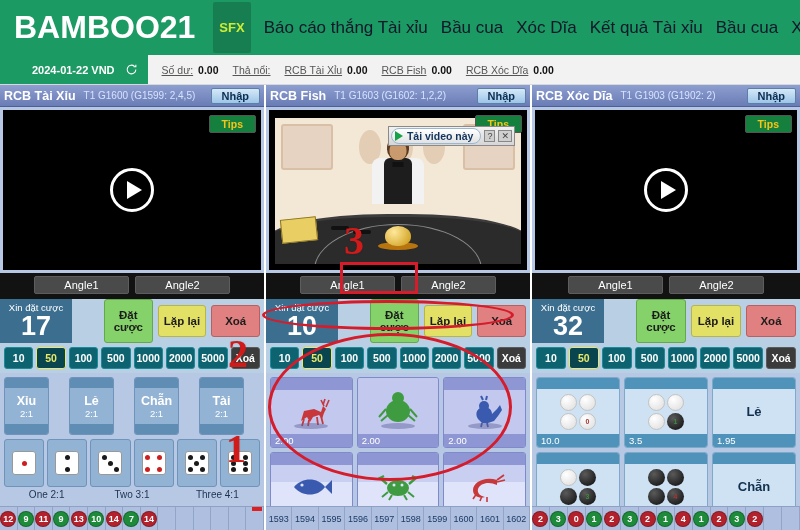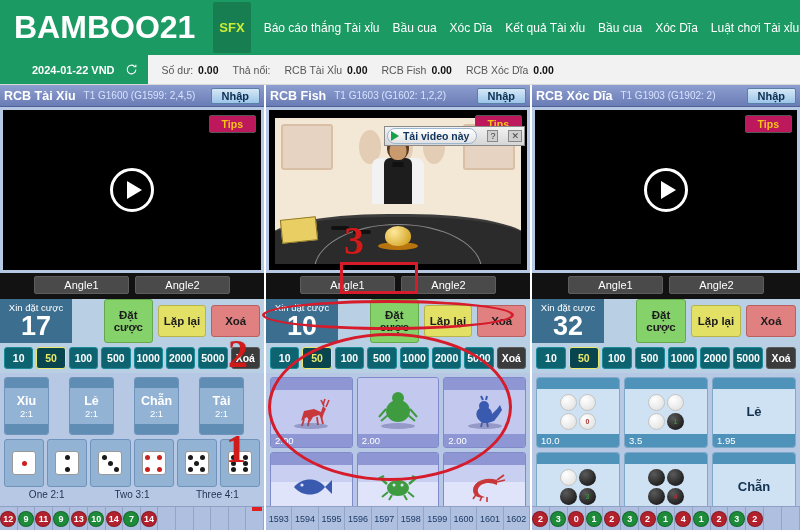--- a/index.html
+++ b/index.html
@@ -38,22 +38,22 @@
   }
   .nav-sfx {
     color: #cdec34;
     font-size: 13px;
     font-weight: bold;
     background: #177e52;
     padding: 18px 6px;
     border-radius: 2px;
   }
   .nav-item {
-    color: #ffffff;
-    font-size: 12px;
+    color: #0f172a;
+    font-size: 17px;
     white-space: nowrap;
   }
   
   .subbar {
     height: 30px;
     background: #f2f2f2;
     display: flex;
     align-items: stretch;
     border-bottom: 1px solid #d8d8d8;
   }
@@ -74,21 +74,21 @@
   }
   .subbar-fields {
     display: flex;
     align-items: center;
     gap: 14px;
     padding-left: 14px;
     font-size: 10.5px;
     color: #333;
   }
   .fld { display:flex; align-items:center; gap:5px; white-space:nowrap;}
-  .fld .lbl { color:#555; }
+  .fld .lbl { color:#555;text-decoration:underline; }
   .fld .val { color:#111; font-weight:bold; }
 
   
   .panels {
     display: flex;
     height: 445px;
     background: #c9d6ea;
   }
   .panel {
     width: 266px;
@@ -125,21 +125,21 @@
   
   .video-wrap {
     height: 160px;
     background: #000000;
     margin: 3px;
     position: relative;
     overflow: hidden;
   }
   .tips-btn {
     position:absolute; top:5px; right:5px;
-    background:#be185d; color:#f5c518;
+    background:#15803d; color:#f5c518;
     font-size:10.5px; font-weight:bold;
     padding:2px 12px; border-radius:2px;
     border:1px solid #555;
     cursor:pointer;
     z-index: 5;
   }
   .play-btn {
     position:absolute; left:50%; top:50%; transform: translate(-50%,-50%);
     width: 44px; height: 44px;
     border: 3px solid #fff; border-radius:50%;
@@ -175,24 +175,24 @@
   .dealer-face { position:absolute; left:50%; transform:translateX(-50%); top:24px; width:17px;height:18px;background:#c99a6e;border-radius:45%;}
   .dealer-body { position:absolute; left:50%; transform:translateX(-50%); top:40px; width:52px;height:46px;background:#f2f2f2;border-radius:8px 8px 0 0;}
   .dealer-vest { position:absolute; left:50%; transform:translateX(-50%); top:40px; width:28px;height:46px;background:#1d1d1d;border-radius:6px 6px 0 0;}
   .dealer-bow { position:absolute; left:50%; transform:translateX(-50%); top:40px; width:11px;height:5px;background:#111;}
   .gold-bowl { position:absolute; left:50%; transform:translateX(-50%); bottom:18px; width:26px;height:20px;background:radial-gradient(circle at 35% 30%, #ffe89a, #c9960e); border-radius:50% 50% 45% 45%;}
   .gold-tray { position:absolute; left:50%; transform:translateX(-50%); bottom:14px; width:40px;height:8px;background:#b8750e;border-radius:50%;}
   .sign { position:absolute; left:6px; bottom:22px; width:36px;height:24px;background:#e9cf63;border:1px solid #8a7424; transform: rotate(-6deg);}
   .chiprow { position:absolute; bottom:34px; width:18px;height:4px;background:#111; border-radius:2px;}
 
   .dlbar {
-    position:absolute; top:16px; right:2px;
+    position:absolute; top:16px; right:12px;
     background: linear-gradient(#f2f2f2,#d6d6d6);
     border:1px solid #8a8a8a;
-    display:flex; align-items:center; gap:10px;
+    display:flex; align-items:center; gap:3px;
     padding:1px 2px; z-index: 9;
     font-size: 10px;
   }
   .dlbar .inner {
     background: linear-gradient(#ffffff,#e2e2e2);
     border:1px solid #9bb7cf; border-radius:9px;
     display:flex;align-items:center;gap:4px;padding:1px 7px 1px 3px;
   }
   .dl-play { width:0;height:0;border-left:8px solid #15a24a;border-top:5px solid transparent;border-bottom:5px solid transparent;}
   .dl-text { color:#10345e; font-weight:bold; font-size:10.5px; white-space:nowrap;}

